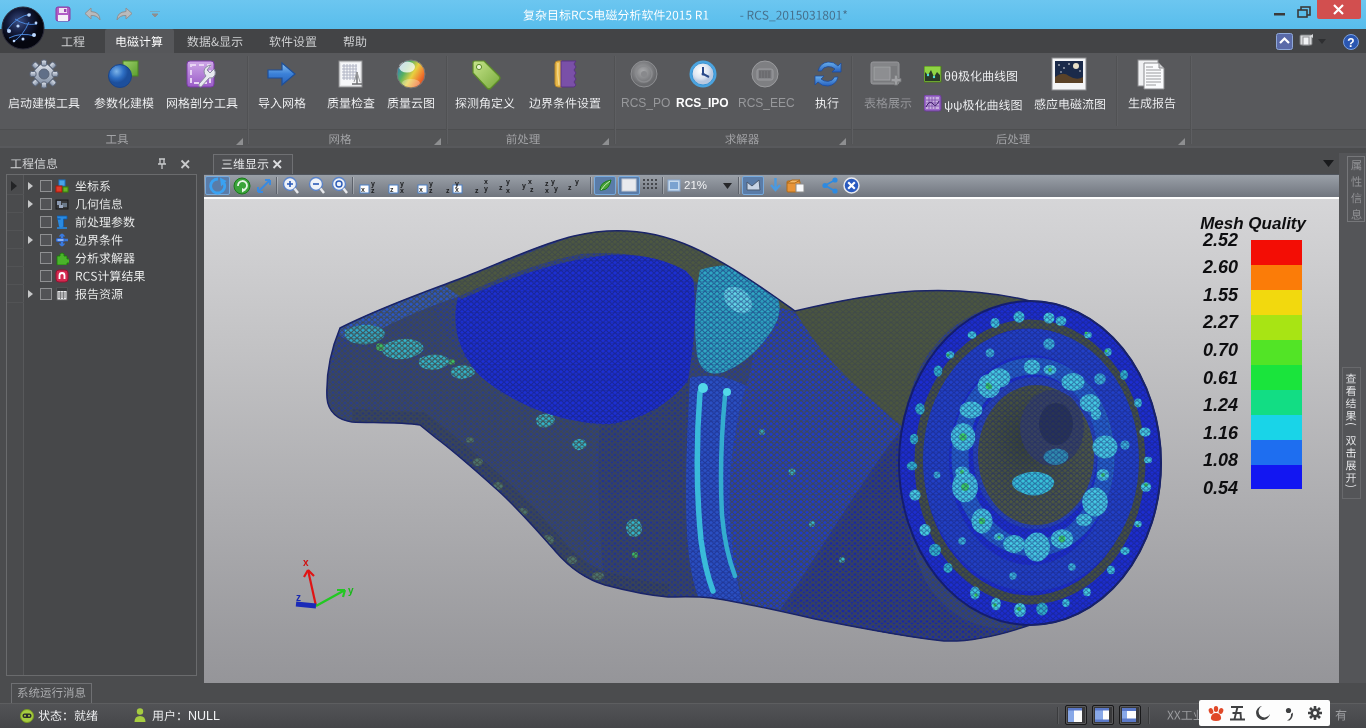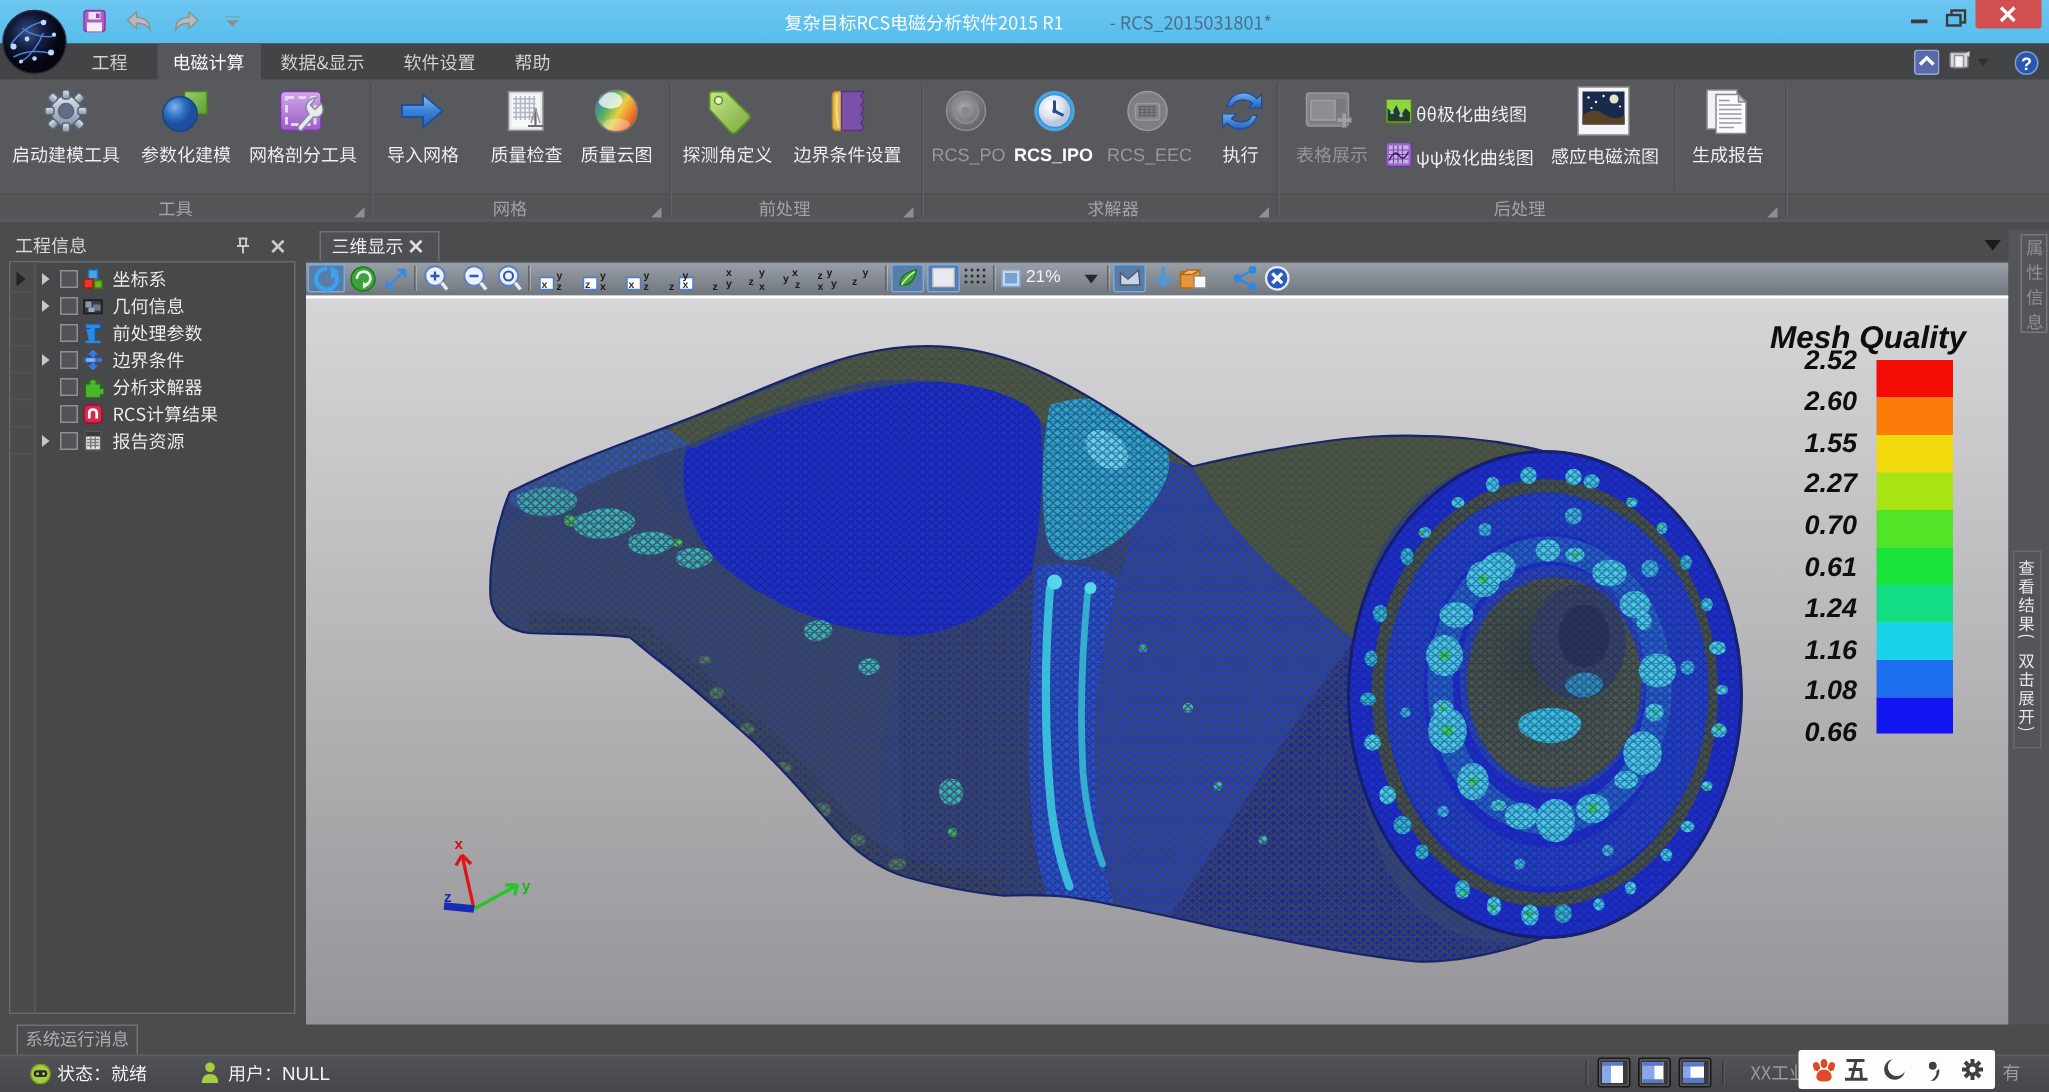--- a/index.html
+++ b/index.html
@@ -754,41 +754,41 @@
         <path d="M308,570 l-4,7 M308,570 l6,6" stroke="#e01414"></path>
 <path d="M316,606 L345,590" stroke="#22c822"></path>
         <path d="M345,590 l-8,0 M345,590 l-2,7" stroke="#22c822"></path>
 <path d="M316,606 L296,604" stroke="#1a2ab8" stroke-width="5"></path>
 </g>
 <text x="303" y="566" font-size="10" fill="#d01010" font-family="Liberation Sans" font-weight="bold">x</text>
 <text x="348" y="594" font-size="10" fill="#18b818" font-family="Liberation Sans" font-weight="bold">y</text>
 <text x="296" y="601" font-size="10" fill="#1828b0" font-family="Liberation Sans" font-weight="bold">z</text>
 </svg>
 
-<div class="lat" style="left:1180px;top:214px;width:126px;text-align:left;font-size:21px;font-weight:bold;font-style:italic;color:#0e0e10">Mesh Quality</div>
+<div class="lat" style="left:1180px;top:214px;width:126px;text-align:right;font-size:17px;font-weight:bold;font-style:italic;color:#0e0e10">Mesh Quality</div>
 <div class="abs seg" style="top:240px;background:#f30d05"></div>
 <div class="abs seg" style="top:265px;background:#fb7c08"></div>
 <div class="abs seg" style="top:290px;background:#f2d90e"></div>
 <div class="abs seg" style="top:315px;background:#a8e414"></div>
 <div class="abs seg" style="top:340px;background:#52e426"></div>
 <div class="abs seg" style="top:365px;background:#1ae43c"></div>
 <div class="abs seg" style="top:390px;background:#12dd84"></div>
 <div class="abs seg" style="top:415px;background:#19d4e8"></div>
 <div class="abs seg" style="top:440px;background:#1e6ef0"></div>
 <div class="abs seg" style="top:465px;height:24px;background:#1216f2"></div>
 <div class="abs legnum" style="top:227px">2.52</div>
 <div class="abs legnum" style="top:254px">2.60</div>
 <div class="abs legnum" style="top:282px">1.55</div>
 <div class="abs legnum" style="top:309px">2.27</div>
 <div class="abs legnum" style="top:337px">0.70</div>
 <div class="abs legnum" style="top:365px">0.61</div>
 <div class="abs legnum" style="top:392px">1.24</div>
 <div class="abs legnum" style="top:420px">1.16</div>
 <div class="abs legnum" style="top:447px">1.08</div>
-<div class="abs legnum" style="top:475px">0.66</div>
+<div class="abs legnum" style="top:475px">0.54</div>
 
 <div class="abs" id="msgtab"></div>
 <div class="abs" id="statusbar"></div>
 <svg class="abs" style="left:20px;top:709px" width="14" height="14">
       <circle cx="7" cy="7" r="6.5" fill="#a6cc40" stroke="#7a9c20"></circle>
       <rect x="2.5" y="4.5" width="9" height="4.5" rx="2" fill="#2a2b2d"></rect>
       <circle cx="5" cy="6.8" r="1" fill="#a6cc40"></circle>
       <circle cx="9" cy="6.8" r="1" fill="#a6cc40"></circle>
     </svg>
 <svg class="abs" style="left:133px;top:707px" width="14" height="16">

